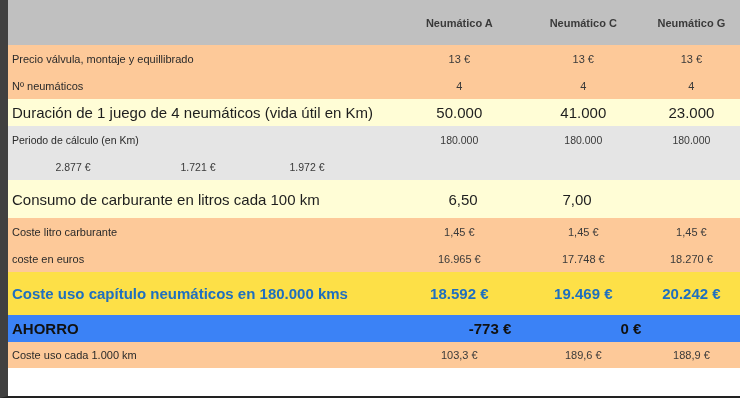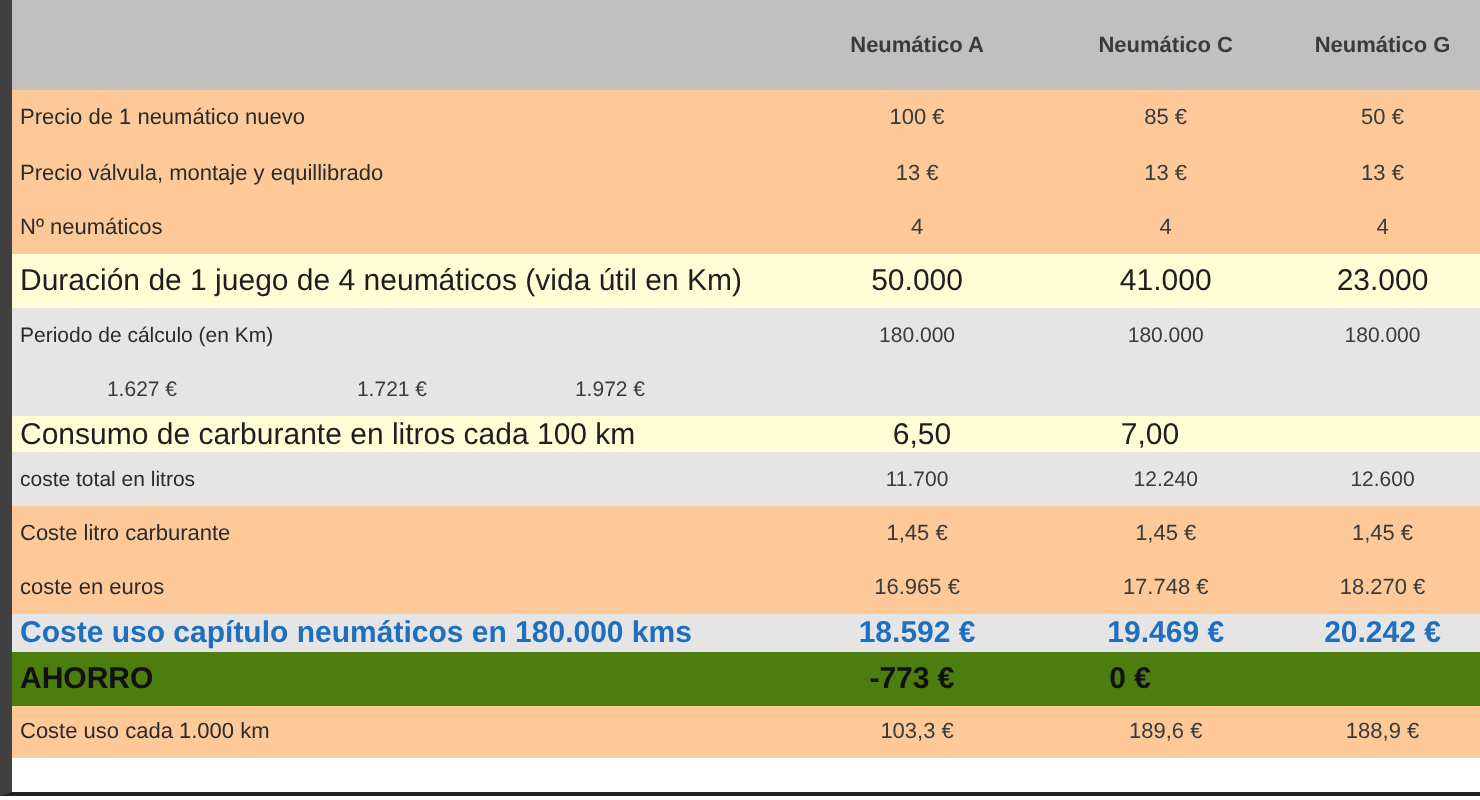--- a/index.html
+++ b/index.html
@@ -1,50 +1,44 @@
 <!DOCTYPE html>
 <html><head>
 <meta charset="utf-8">
 <style>
   html,body{margin:0;padding:0;}
   body{width:740px;height:400px;overflow:hidden;background:#fff;font-family:"Liberation Sans",sans-serif;}
-  .table{position:absolute;left:0;top:0;width:740px;height:398px;border-left:6px solid #404040;box-sizing:border-box;border-bottom:2px solid #222;}
+  .table{position:absolute;left:0;top:0;width:740px;height:398px;border-left:8px solid #404040;box-sizing:border-box;border-bottom:2px solid #222;}
   .row{display:flex;align-items:center;box-sizing:border-box;}
   .lbl{width:390px;padding-left:4px;box-sizing:border-box;white-space:nowrap;color:#2a2a2a;}
   .c{text-align:center;color:#3a3a3a;}
   .c1{width:130px;margin-left:0;}
   .c2{width:120px;}
   .c3{width:98px;}
   .hdr{height:45px;background:#c0c0c0;font-weight:bold;font-size:11px;color:#2a2a2a;}
   .sm{height:27px;background:#fdc999;font-size:11px;}
   .sm2{height:27px;background:#e5e5e5;font-size:10.5px;}
   .big{height:27px;background:#fffdd6;font-size:15px;}
   .big .lbl,.big .c{color:#1e1e1e;}
-  .cyan{height:19px;background:#e5e5e5;font-size:15px;font-weight:bold;}
+  .cyan{height:43px;background:#fde047;font-size:15px;font-weight:bold;}
   .cyan .lbl,.cyan .c{color:#1f6fbf;}
-  .gray{height:27px;background:#4d7c0f;font-size:15px;font-weight:bold;}
+  .gray{height:27px;background:#3b82f6;font-size:15px;font-weight:bold;gap:32px;}
   .gray .lbl,.gray .c{color:#111;}
 </style>
 </head>
 <body>
 
 <div class="table">
   <div class="row hdr">
     <div class="lbl"></div>
     <div class="c c1">Neumático A</div>
     <div class="c c2">Neumático C</div>
     <div class="c c3">Neumático G</div>
   </div>
 
-  <div class="row sm" style="height:28px">
-    <div class="lbl">Precio de 1 neumático nuevo</div>
-    <div class="c c1">100 €</div>
-    <div class="c c2">85 €</div>
-    <div class="c c3">50 €</div>
-  </div>
 
   <div class="row sm">
     <div class="lbl">Precio válvula, montaje y equillibrado</div>
     <div class="c c1">13 €</div>
     <div class="c c2">13 €</div>
     <div class="c c3">13 €</div>
   </div>
 
   <div class="row sm">
     <div class="lbl">Nº neumáticos</div>
@@ -61,37 +55,31 @@
   </div>
 
   <div class="row sm2">
     <div class="lbl">Periodo de cálculo (en Km)</div>
     <div class="c c1">180.000</div>
     <div class="c c2">180.000</div>
     <div class="c c3">180.000</div>
   </div>
 
   <div class="row sm2">
-    <div class="c c1">1.627 €</div>
+    <div class="c c1">2.877 €</div>
     <div class="c c2">1.721 €</div>
     <div class="c c3">1.972 €</div>
   </div>
 
-  <div class="row big" style="height:18px">
+  <div class="row big" style="height:38px">
     <div class="lbl">Consumo de carburante en litros cada 100 km</div>
     <div class="c c1">6,50</div>
     <div class="c c3">7,00</div>
   </div>
 
-  <div class="row sm2">
-    <div class="lbl">coste total en litros</div>
-    <div class="c c1">11.700</div>
-    <div class="c c2">12.240</div>
-    <div class="c c3">12.600</div>
-  </div>
 
   <div class="row sm">
     <div class="lbl">Coste litro carburante</div>
     <div class="c c1">1,45 €</div>
     <div class="c c2">1,45 €</div>
     <div class="c c3">1,45 €</div>
   </div>
 
   <div class="row sm">
     <div class="lbl">coste en euros</div>

